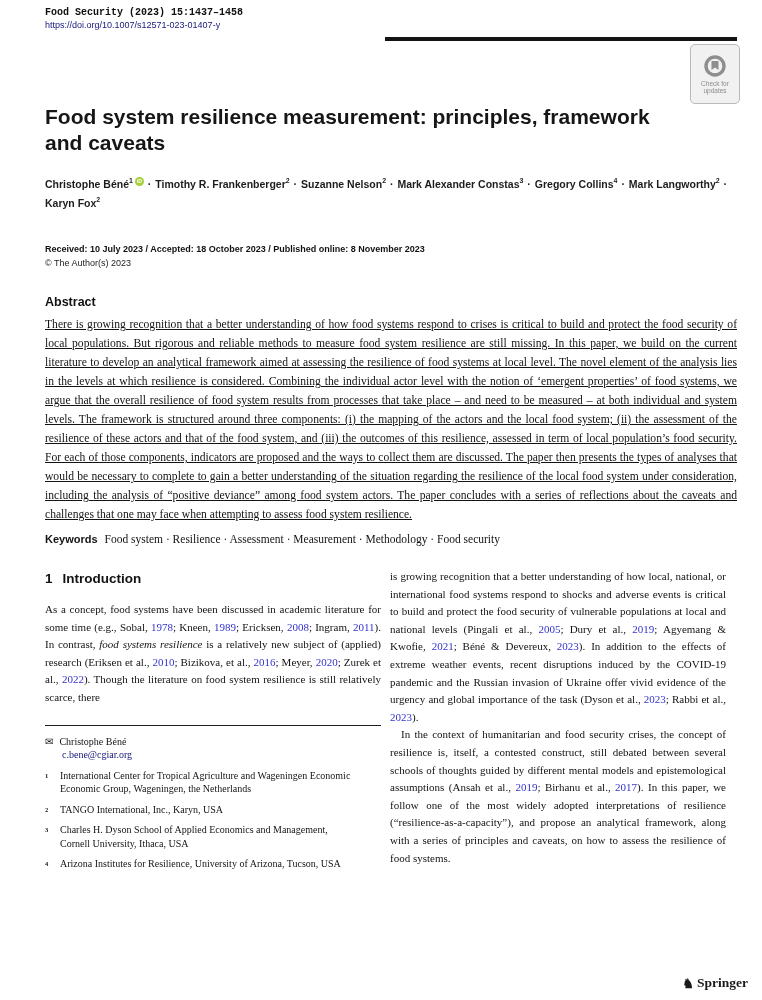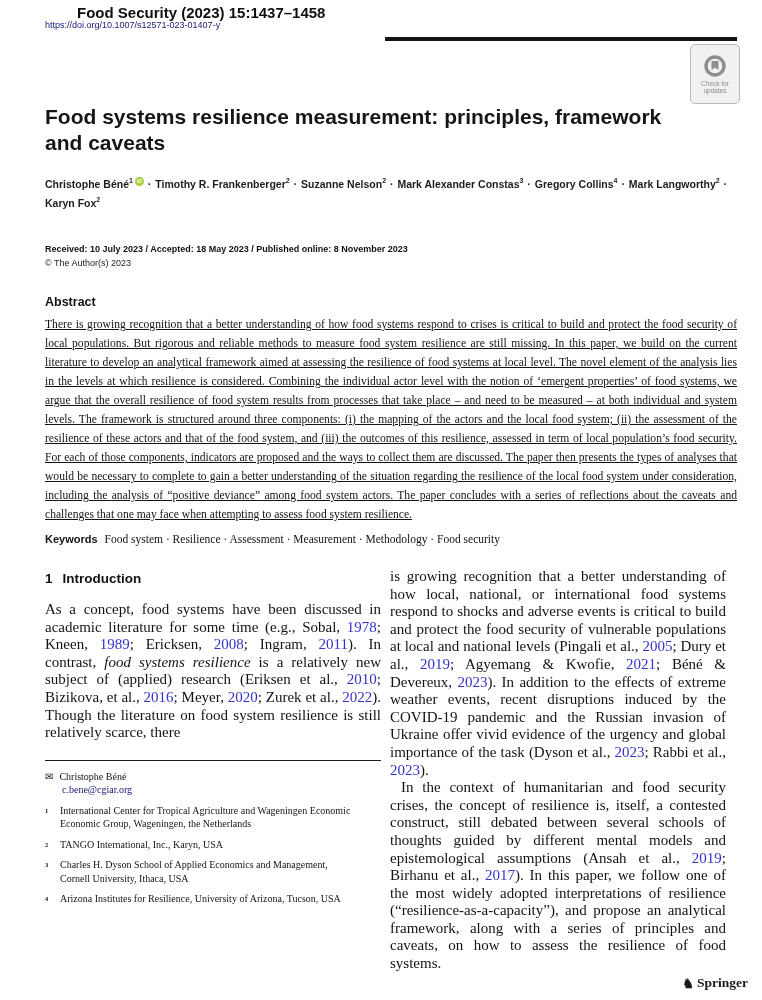--- a/index.html
+++ b/index.html
@@ -8,21 +8,21 @@
     width:762px;height:1000px;
     background:#ffffff;
     margin:0 auto;
     overflow:hidden;
     box-sizing:border-box;
     padding:6px 25px 0 45px;
     font-family:"Liberation Serif",serif;
     color:#141414;
   }
   
-  .journal-line{font-family:Liberation Sans, sans-serif;font-weight:bold;font-size:15px;color:#101010;line-height:13px;margin-left:32px;}
+  .journal-line{font-family:Liberation Mono, monospace;font-weight:bold;font-size:10px;color:#101010;line-height:13px;}
   .doi-line{font-family:"Liberation Sans",sans-serif;font-size:9px;color:#18187a;line-height:12px;}
   .type-row{position:relative;margin-top:6px;height:31px;}
   .top-rule{position:absolute;top:0;left:340px;right:0;height:3.5px;background:#131313;}
   .type-bar{
     position:absolute;top:4px;left:0;width:340px;height:26px;
     background:#c9c9c9;
     font-family:"Liberation Sans",sans-serif;font-weight:bold;font-size:10px;letter-spacing:.6px;
     line-height:26px;padding-left:8px;box-sizing:border-box;color:#121212;
   }
   
@@ -50,21 +50,21 @@
   
   .abstract-h{margin-top:25px;font-family:"Liberation Sans",sans-serif;font-weight:bold;font-size:12.5px;color:#121212;}
   .abstract-p{margin-top:6px;font-size:11.6px;line-height:19px;text-align:justify;color:#131313;text-decoration:underline;}
   .keywords{margin-top:9px;font-size:11.5px;color:#131313;}
   .keywords .kw-label{font-family:"Liberation Sans",sans-serif;font-weight:bold;font-size:11px;margin-right:7px;text-align:right;}
   
   .columns{display:flex;gap:9px;margin-top:23px;}
   .col{width:336px;}
   .sec-h{font-family:"Liberation Sans",sans-serif;font-weight:bold;font-size:13.5px;color:#121212;margin:3px 0 15px 0;}
   .sec-h .sec-txt{margin-left:10px;}
-  .body-p{font-size:15px;line-height:17.6px;text-align:justify;color:#131313;margin:0;}
+  .body-p{font-size:11px;line-height:17.6px;text-align:justify;color:#131313;margin:0;}
   .body-p.indent{text-indent:11px;}
   .link{color:#3333cc;}
   .italic{font-style:italic;}
   
   .fn-block{margin-top:18px;border-top:1.6px solid #1f1f1f;padding-top:9px;}
   .fn-corr{font-size:10px;line-height:13.5px;}
   .fn-corr .env{font-size:10px;margin-right:6px;}
   .fn-email{margin-left:17px;color:#16167a;}
   .fn-row{display:flex;margin-top:7px;font-size:10px;line-height:13.5px;}
   .fn-row sup{font-size:6.5px;width:15px;flex:none;font-weight:bold;}
@@ -94,28 +94,28 @@
       <circle cx="13" cy="12" r="9" fill="none" stroke="#8e8e8e" stroke-width="3.4"></circle>
       <path d="M9.5 7 h7 v9 l-3.5 -2.6 l-3.5 2.6 z" fill="#8e8e8e"></path>
     </svg>
     <div class="txt">
       <span>Check for</span><br>
       <span>updates</span>
     </div>
   </div>
 
   <div class="title">
-    <div>Food systems resilience measurement: principles, framework</div>
+    <div>Food system resilience measurement: principles, framework</div>
     <div>and caveats</div>
   </div>
 
   <div class="authors"><span>Christophe Béné</span><sup>1</sup><span class="orcid" style="background: rgb(166, 206, 57);">iD</span><span class="dot"> · </span><span>Timothy R. Frankenberger</span><sup>2</sup><span class="dot"> · </span><span>Suzanne Nelson</span><sup>2</sup><span class="dot"> · </span><span>Mark Alexander Constas</span><sup>3</sup><span class="dot"> · </span><span>Gregory Collins</span><sup>4</sup><span class="dot"> · </span><span>Mark Langworthy</span><sup>2</sup><span class="dot"> · </span><span>Karyn Fox</span><sup>2</sup></div>
 
   <div class="dates">
-    <div class="received">Received: 10 July 2023 / Accepted: 18 May 2023 / Published online: 8 November 2023</div>
+    <div class="received">Received: 10 July 2023 / Accepted: 18 October 2023 / Published online: 8 November 2023</div>
     <div class="copyright">© The Author(s) 2023</div>
   </div>
 
   <div class="abstract-h">Abstract</div>
   <div class="abstract-p">There is growing recognition that a better understanding of how food systems respond to crises is critical to build and protect the food security of local populations. But rigorous and reliable methods to measure food system resilience are still missing. In this paper, we build on the current literature to develop an analytical framework aimed at assessing the resilience of food systems at local level. The novel element of the analysis lies in the levels at which resilience is considered. Combining the individual actor level with the notion of ‘emergent properties’ of food systems, we argue that the overall resilience of food system results from processes that take place – and need to be measured – at both individual and system levels. The framework is structured around three components: (i) the mapping of the actors and the local food system; (ii) the assessment of the resilience of these actors and that of the food system, and (iii) the outcomes of this resilience, assessed in term of local population’s food security. For each of those components, indicators are proposed and the ways to collect them are discussed. The paper then presents the types of analyses that would be necessary to complete to gain a better understanding of the situation regarding the resilience of the local food system under consideration, including the analysis of “positive deviance” among food system actors. The paper concludes with a series of reflections about the caveats and challenges that one may face when attempting to assess food system resilience.</div>
 
   <div class="keywords">
     <span class="kw-label">Keywords</span><span>Food system · Resilience · Assessment · Measurement · Methodology · Food security</span>
   </div>
 

